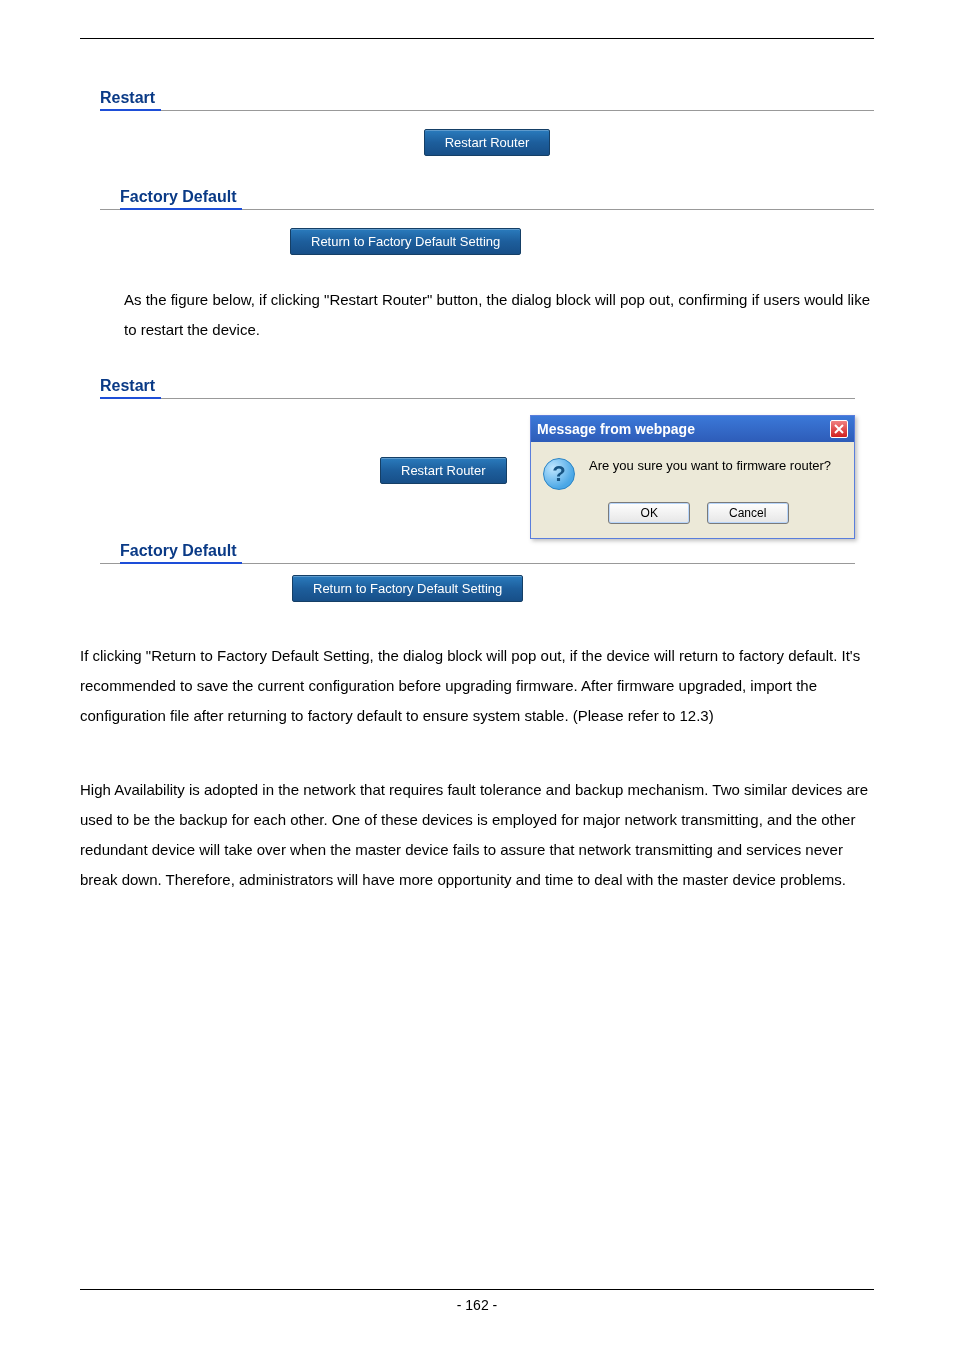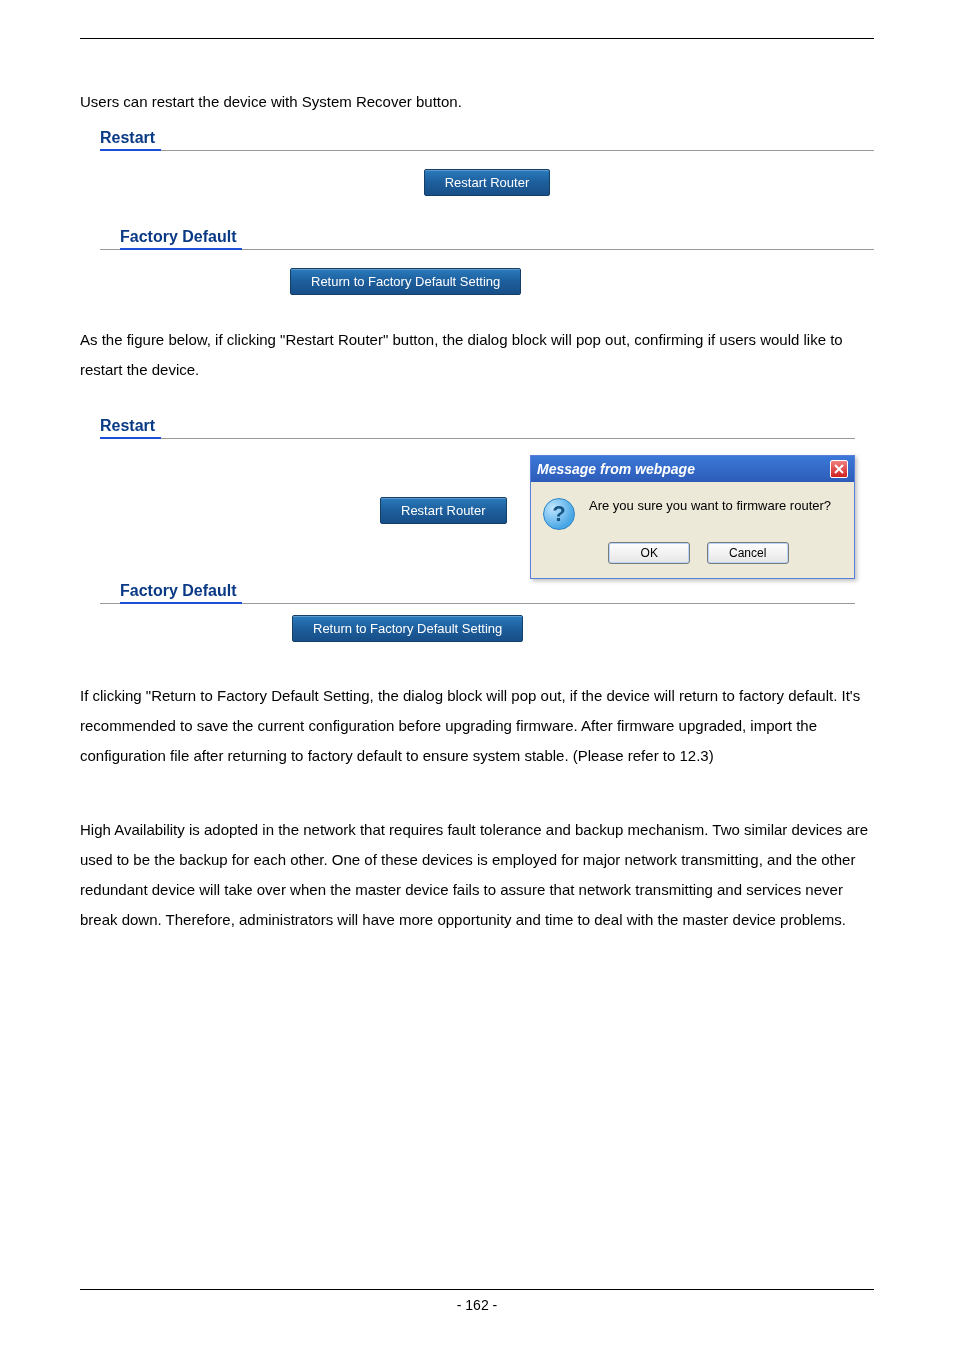--- a/index.html
+++ b/index.html
@@ -101,21 +101,20 @@
   }
   .dialog-titlebar {
     background: linear-gradient(to bottom, #3b78d8 0%, #2e5cb8 100%);
     color: #fff;
     font-weight: bold;
     font-size: 14px;
     padding: 4px 6px;
     display: flex;
     justify-content: space-between;
     align-items: center;
-    font-style: italic;
   }
   .close-x {
     width: 18px; height: 18px;
     background: linear-gradient(to bottom, #f08080, #d02020);
     border: 1px solid #fff;
     border-radius: 2px;
     display: inline-flex;
     align-items: center;
     justify-content: center;
   }
@@ -172,38 +171,37 @@
   .page-num {
     font-size: 14px;
   }
 </style>
 </head>
 <body>
 
 <div class="page">
   <hr class="hr-top">
 
-  <p class="body-text">Users can restart the device with System Recover button.</p>
 
   <div class="section-block">
     <div class="section-title-wrap">
       <span class="section-title">Restart</span>
     </div>
     <div class="btn-row-center">
       <span class="btn-blue">Restart Router</span>
     </div>
     <div class="section-title-wrap">
       <span class="section-title indented">Factory Default</span>
     </div>
     <div class="btn-row-left">
       <span class="btn-blue">Return to Factory Default Setting</span>
     </div>
   </div>
 
-  <p class="body-text" style="margin-top:30px;">As the figure below, if clicking "Restart Router" button, the dialog block will pop out, confirming if users would like to restart the device.</p>
+  <p class="body-text" style="margin-top:30px;margin-left:44px;">As the figure below, if clicking "Restart Router" button, the dialog block will pop out, confirming if users would like to restart the device.</p>
 
   <div class="img2" style="margin-top:30px;">
     <div class="section-title-wrap">
       <span class="section-title">Restart</span>
     </div>
     <span class="btn-blue restart-btn-2">Restart Router</span>
 
     <div class="section-title-wrap factdef-title-2">
       <span class="section-title indented">Factory Default</span>
     </div>

